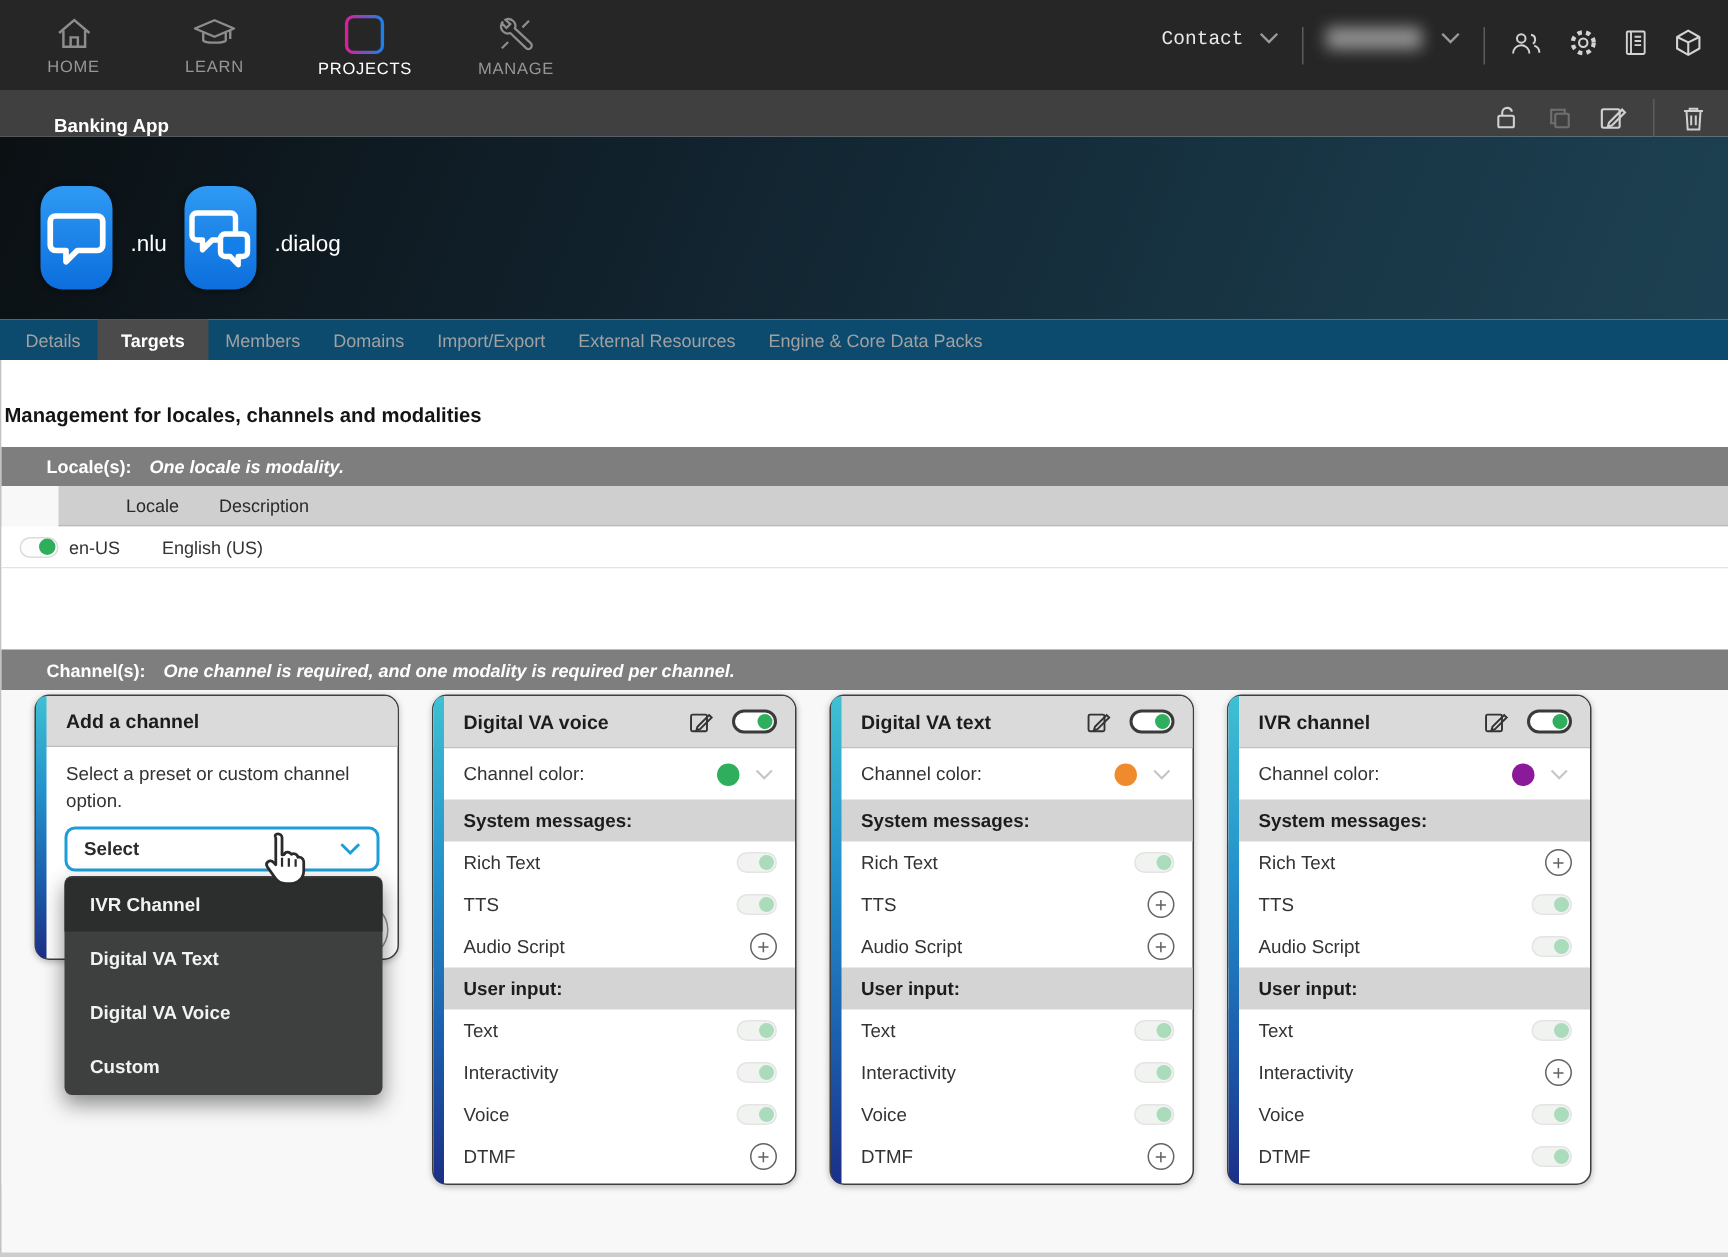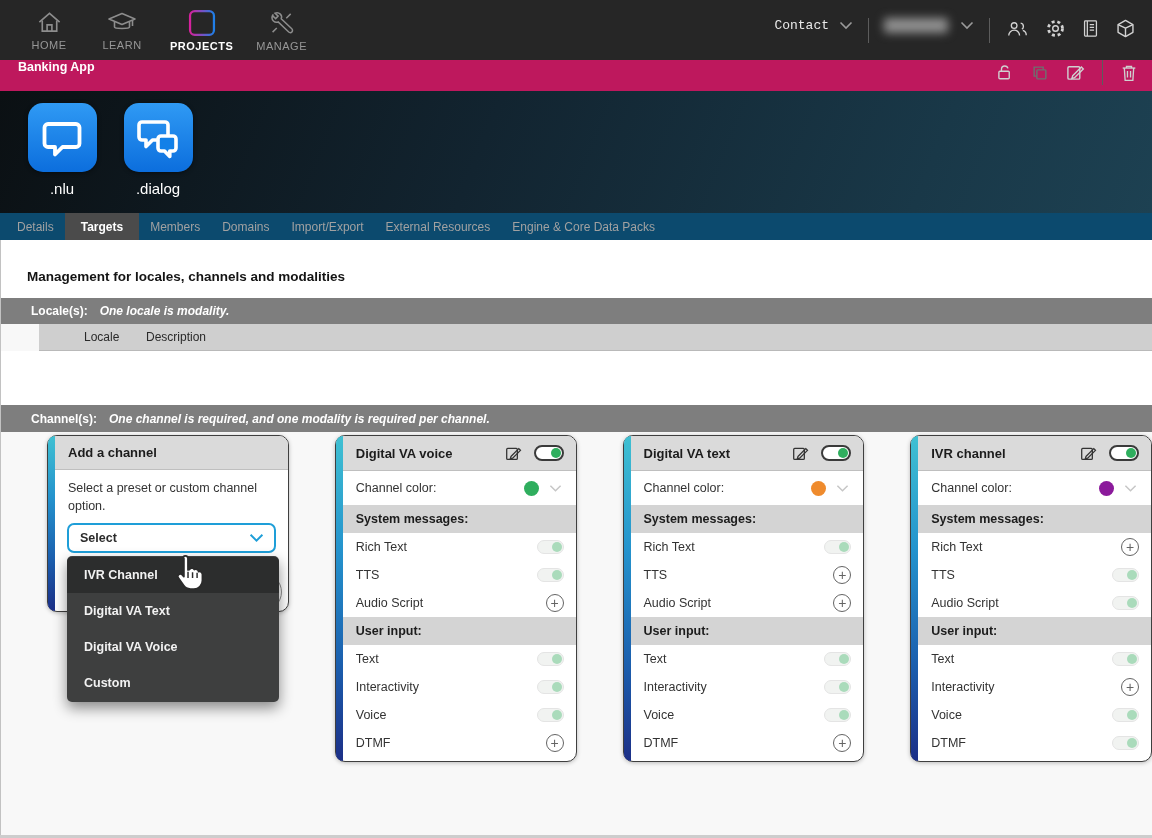--- a/index.html
+++ b/index.html
@@ -3,74 +3,74 @@
 <meta charset="utf-8">
 <style>
   * { box-sizing: border-box; margin: 0; padding: 0; }
   html,body { width:1152px; height:838px; }
   body { position:relative; overflow:hidden; background:#fff; font-family:"Liberation Sans", sans-serif; }
   svg { display:block; }
 
   
   .topnav { position:absolute; top:0; left:0; right:0; height:60px; background:#262626;
             display:flex; align-items:center; justify-content:space-between; padding:0 16px 0 24px; }
-  .nav-items { display:flex; gap:23px;align-items:center; }
+  .nav-items { display:flex; gap:44px;align-items:center; }
   .nav-item { display:flex; flex-direction:column; align-items:center; gap:3px; min-width:50px; cursor:pointer; color:#8d8d8d; }
   .nav-label { font-size:11px; letter-spacing:.5px; color:#979797; }
-  .nav-item.active .nav-label { color:#ffffff; font-weight:bold; }
+  .nav-item.active .nav-label { color:#ffffff; font-weight:normal; }
   .topnav-right { display:flex; align-items:flex-start; gap:15px;font-family:Liberation Mono, monospace; }
   .contact { display:flex; align-items:center; gap:10px; color:#eaeaea; font-size:13px; cursor:pointer; }
   .vdiv { width:1px; height:25px; background:#5c5c5c; }
   .user-menu { display:flex; align-items:center; gap:12px; cursor:pointer; }
   .user-blur { width:64px; height:15px; border-radius:3px; background:#909090; filter:blur(5px); }
   .tn-icon { color:#d3d3d3; cursor:pointer; }
   .chev { color:#9a9a9a; }
 
   
-  .project-bar { position:absolute; top:60px; left:0; right:0; height:31px; background:#be185d;
-                 display:flex; align-items:flex-start; padding:0 14px 0 18px; }
+  .project-bar { position:absolute; top:60px; left:0; right:0; height:31px; background:#404040;
+                 display:flex; align-items:flex-end; padding:0 14px 0 36px; }
   .proj-title { flex:1; color:#fff; font-weight:bold; font-size:12.5px; }
   .proj-actions { display:flex; align-items:center; gap:17px; color:#d0d0d0; }
   .proj-actions .dim { color:#6f6f6f; }
 
   
   .hero { position:absolute; top:91px; left:0; right:0; height:122px;
           background:linear-gradient(112deg,#0b1013 0%,#122430 42%,#193848 80%,#1d4152 100%);
           display:flex; gap:26px; padding:12px 0 0 27px; }
-  .tile { display:flex; flex-direction:column; align-items:center; width:70px; cursor:pointer; }
+  .tile { display:flex; flex-direction:row; align-items:center; width:70px; cursor:pointer;gap:12px; }
   .tile-icon { width:69px; height:69px; border-radius:15px; background:linear-gradient(180deg,#2f9af4,#0c6edd);
                display:flex; align-items:center; justify-content:center; box-shadow:0 1px 4px rgba(0,0,0,.45); }
   .tile-label { margin-top:8px; color:#fff; font-size:15px; }
 
   
   .tabs { position:absolute; top:213px; left:0; right:0; height:27px; background:#0c4a6e; display:flex; padding-left:6px; }
   .tab { display:flex; align-items:center; padding:0 11px; font-size:12px; color:#a1a1a1; cursor:pointer; }
   .tab.active { background:#4b4b4b; color:#fff; font-weight:bold; padding:0 16px; }
 
   
   .content { position:absolute; top:240px; left:0; right:0; bottom:0; background:#f8f8f8; border-left:1px solid #c2c2c2; }
-  .heading { height:58px; background:#fff; padding:29px 0 0 26px; font-size:13.5px; font-weight:bold; color:#141414; }
+  .heading { height:58px; background:#fff; padding:29px 0 0 2px; font-size:13.5px; font-weight:bold; color:#141414; }
   .gbar { height:26px; background:#7e7e7e; color:#ffffff; display:flex; align-items:center; gap:12px;
           padding-left:30px; font-size:12px; }
   .gbar b { font-weight:bold; }
   .gbar i { font-style:italic; font-weight:bold; }
   .gbar.channels { height:27px; }
   .thead { height:27px; background:#cfcfcf; border-bottom:1px solid #b9b9b9;
            display:grid; grid-template-columns:45px 62px 1fr; align-items:center; font-size:12px; color:#2a2a2a;margin-left:38px; }
   .trow { height:28px; background:#fff; border-bottom:1px solid #e3e3e3;
           display:grid; grid-template-columns:45px 62px 1fr; align-items:center; font-size:12px; color:#333; }
   .row-spacer { height:54px; background:#fff; }
   .sw-locale { width:26px; height:14px; margin-left:12px; border:1px solid #dcdcdc; border-radius:7px;
                background:#fdfdfd; position:relative; cursor:pointer; }
   .sw-locale::after { content:''; position:absolute; right:1px; top:0.5px; width:11px; height:11px; border-radius:50%; background:#2fae5e; }
 
   
   .cards-area { display:flex; align-items:flex-start; gap:22px; padding:3px 0 0 22px; background:#f8f8f8; }
   .card { position:relative; width:243px; background:#fff; border:1px solid #3f3f3f; border-radius:10px;
-          box-shadow:0 1px 4px rgba(0,0,0,.25);margin-left:24px; }
+          box-shadow:0 1px 4px rgba(0,0,0,.25); }
   .accent { position:absolute; left:0; top:0; bottom:0; width:7px; border-radius:9px 0 0 9px;
             background:linear-gradient(180deg,#3fc0d2 0%,#2493cd 35%,#1b5fae 70%,#1c2f87 100%); }
   .card-head { height:35px; background:#dadada; border-bottom:1px solid #bfbfbf; border-radius:9px 9px 0 0;
                display:flex; align-items:center; gap:12px; padding:0 12px 0 20px; }
   .card-title { flex:1; font-size:13px; font-weight:bold; color:#1c1c1c; }
   .icon-btn { background:none; border:none; color:#333; cursor:pointer; display:flex; padding:0; }
   .switch-on { width:30px; height:16px; border:2px solid #3a3a3a; border-radius:9px; background:#fff; position:relative; cursor:pointer; }
   .switch-on::after { content:''; position:absolute; right:1px; top:1px; width:10px; height:10px; border-radius:50%; background:#2fae5e; }
   .color-row { height:34px; display:flex; align-items:center; gap:10px; padding:0 14px 0 20px; font-size:12.5px; color:#333; cursor:pointer; }
   .grow { flex:1; }
@@ -279,20 +279,25 @@
 
   <div class="gbar">
     <b>Locale(s):</b>
     <i>One locale is modality.</i>
   </div>
   <div class="thead">
     <span></span>
     <span>Locale</span>
     <span>Description</span>
   </div>
+  <div class="trow">
+    <span class="sw-locale"></span>
+    <span>en-US</span>
+    <span>English (US)</span>
+  </div>
   <div class="row-spacer"></div>
 
   <div class="gbar channels">
     <b>Channel(s):</b>
     <i>One channel is required, and one modality is required per channel.</i>
   </div>
 
   <div class="cards-area">
 
     <section class="card add-card">

